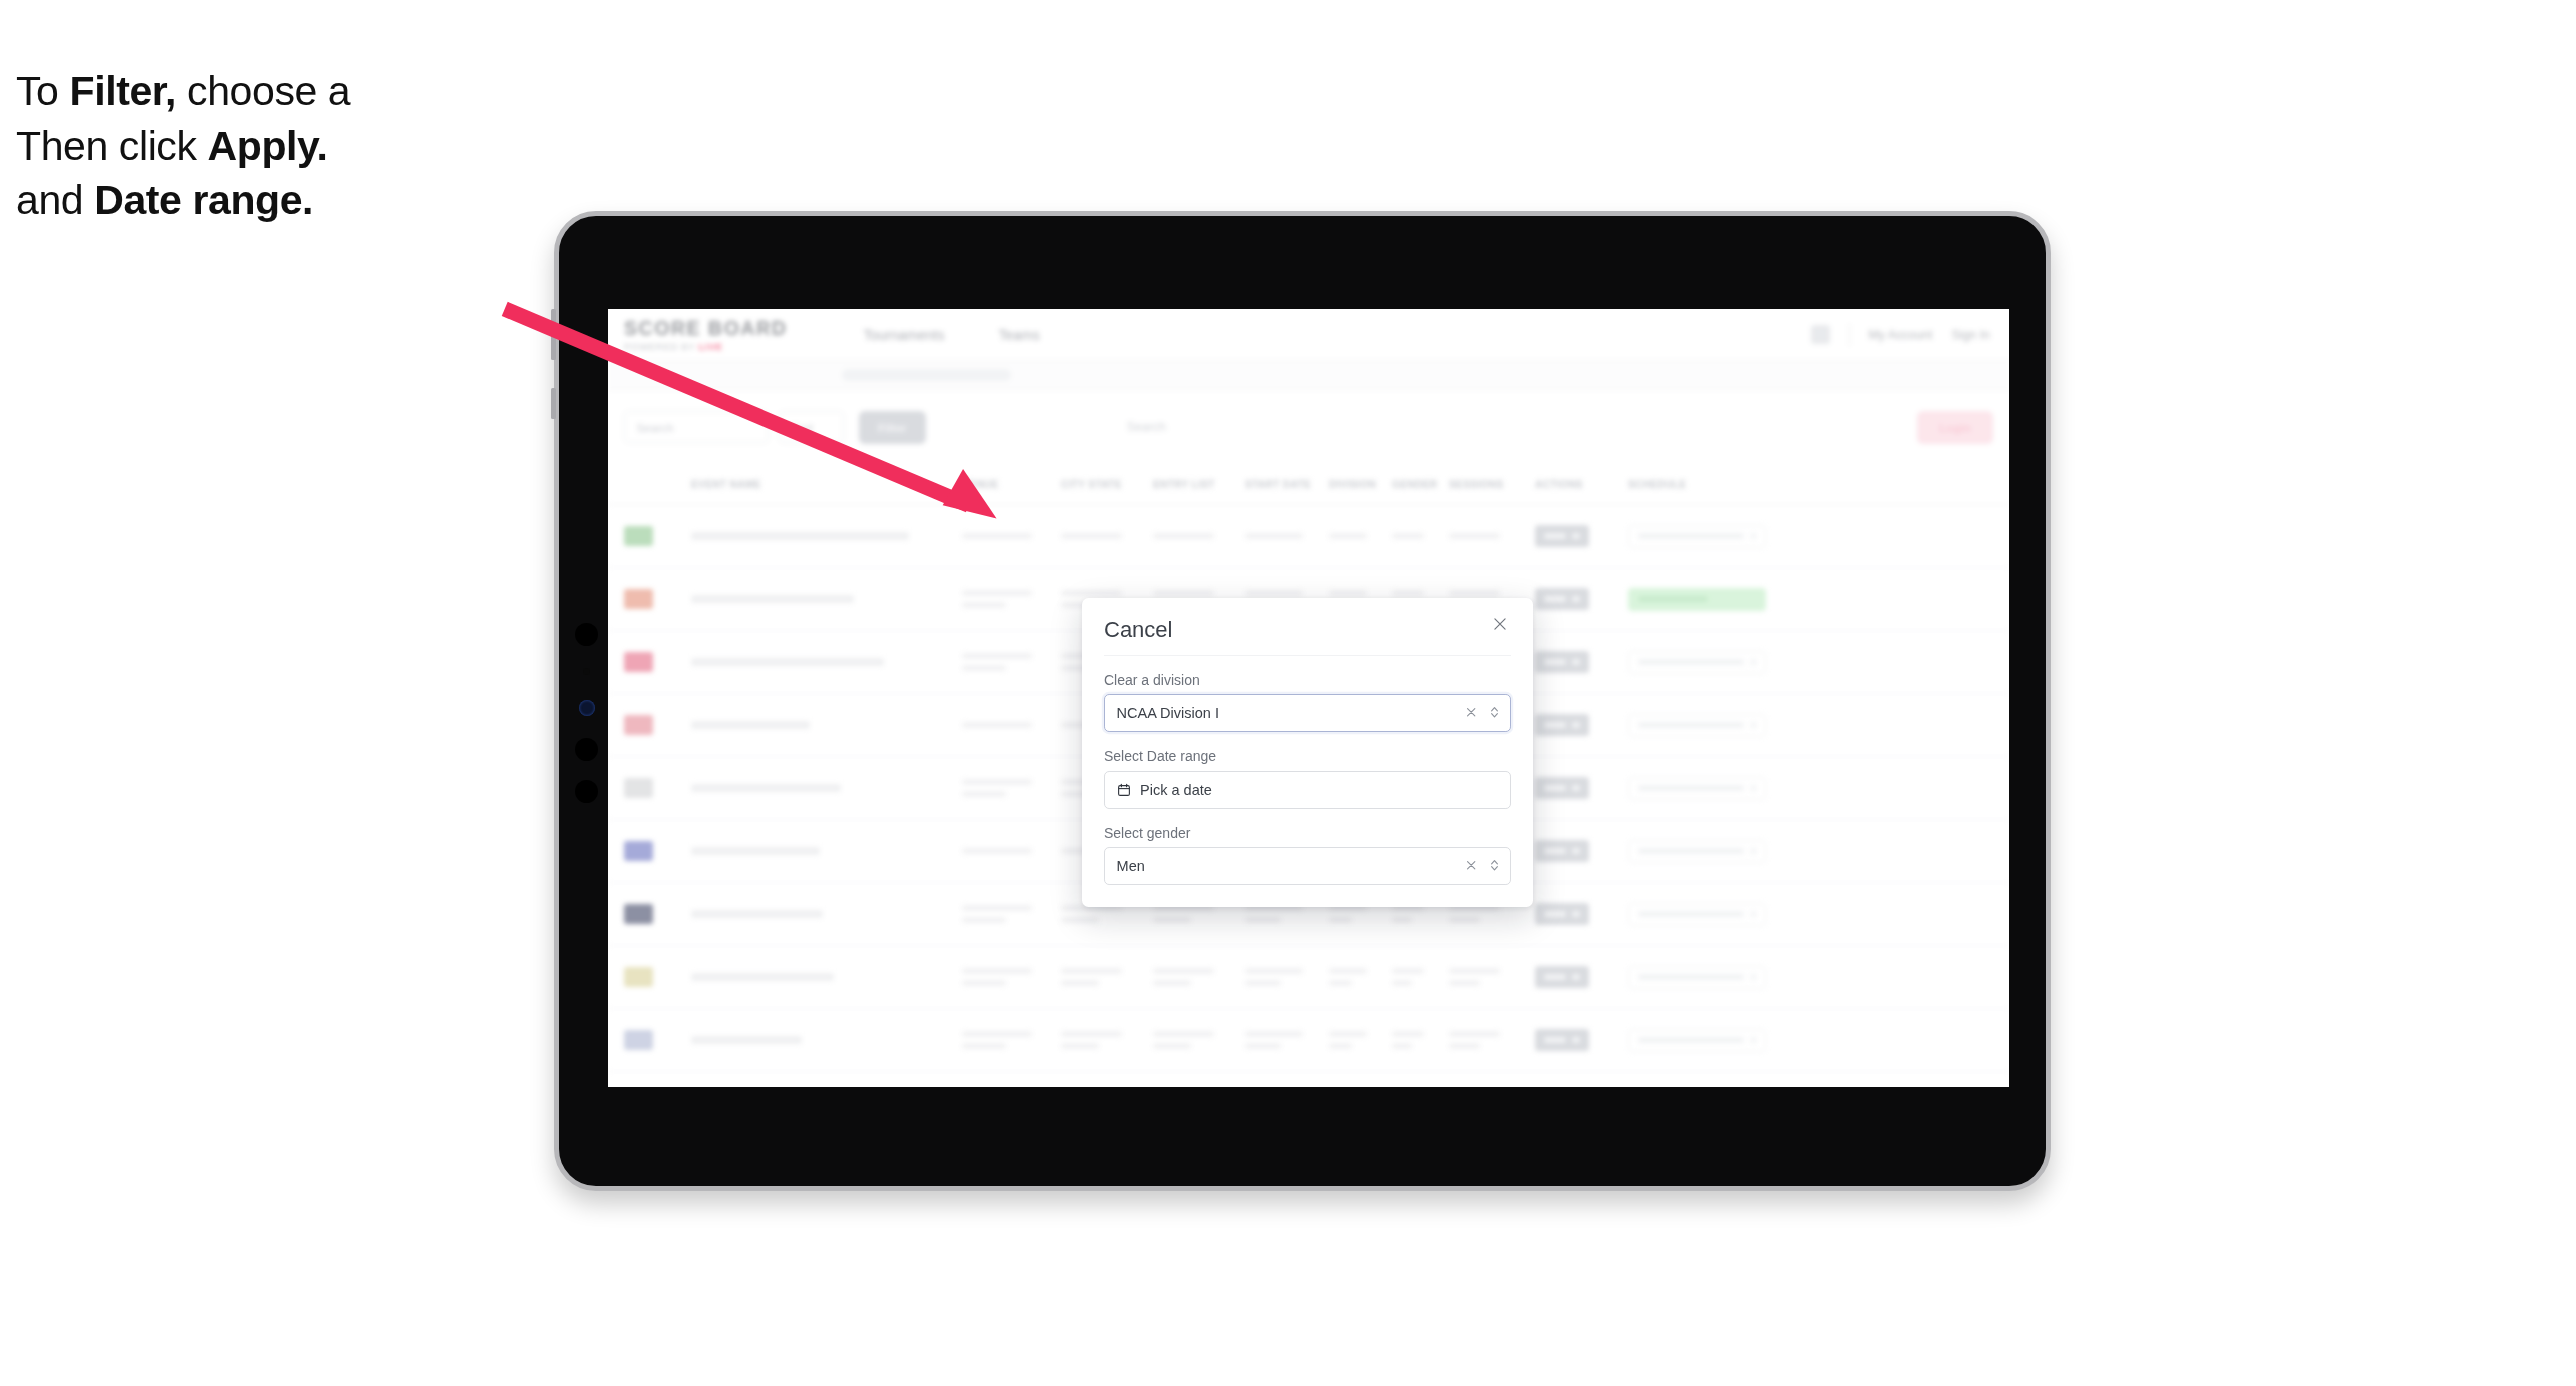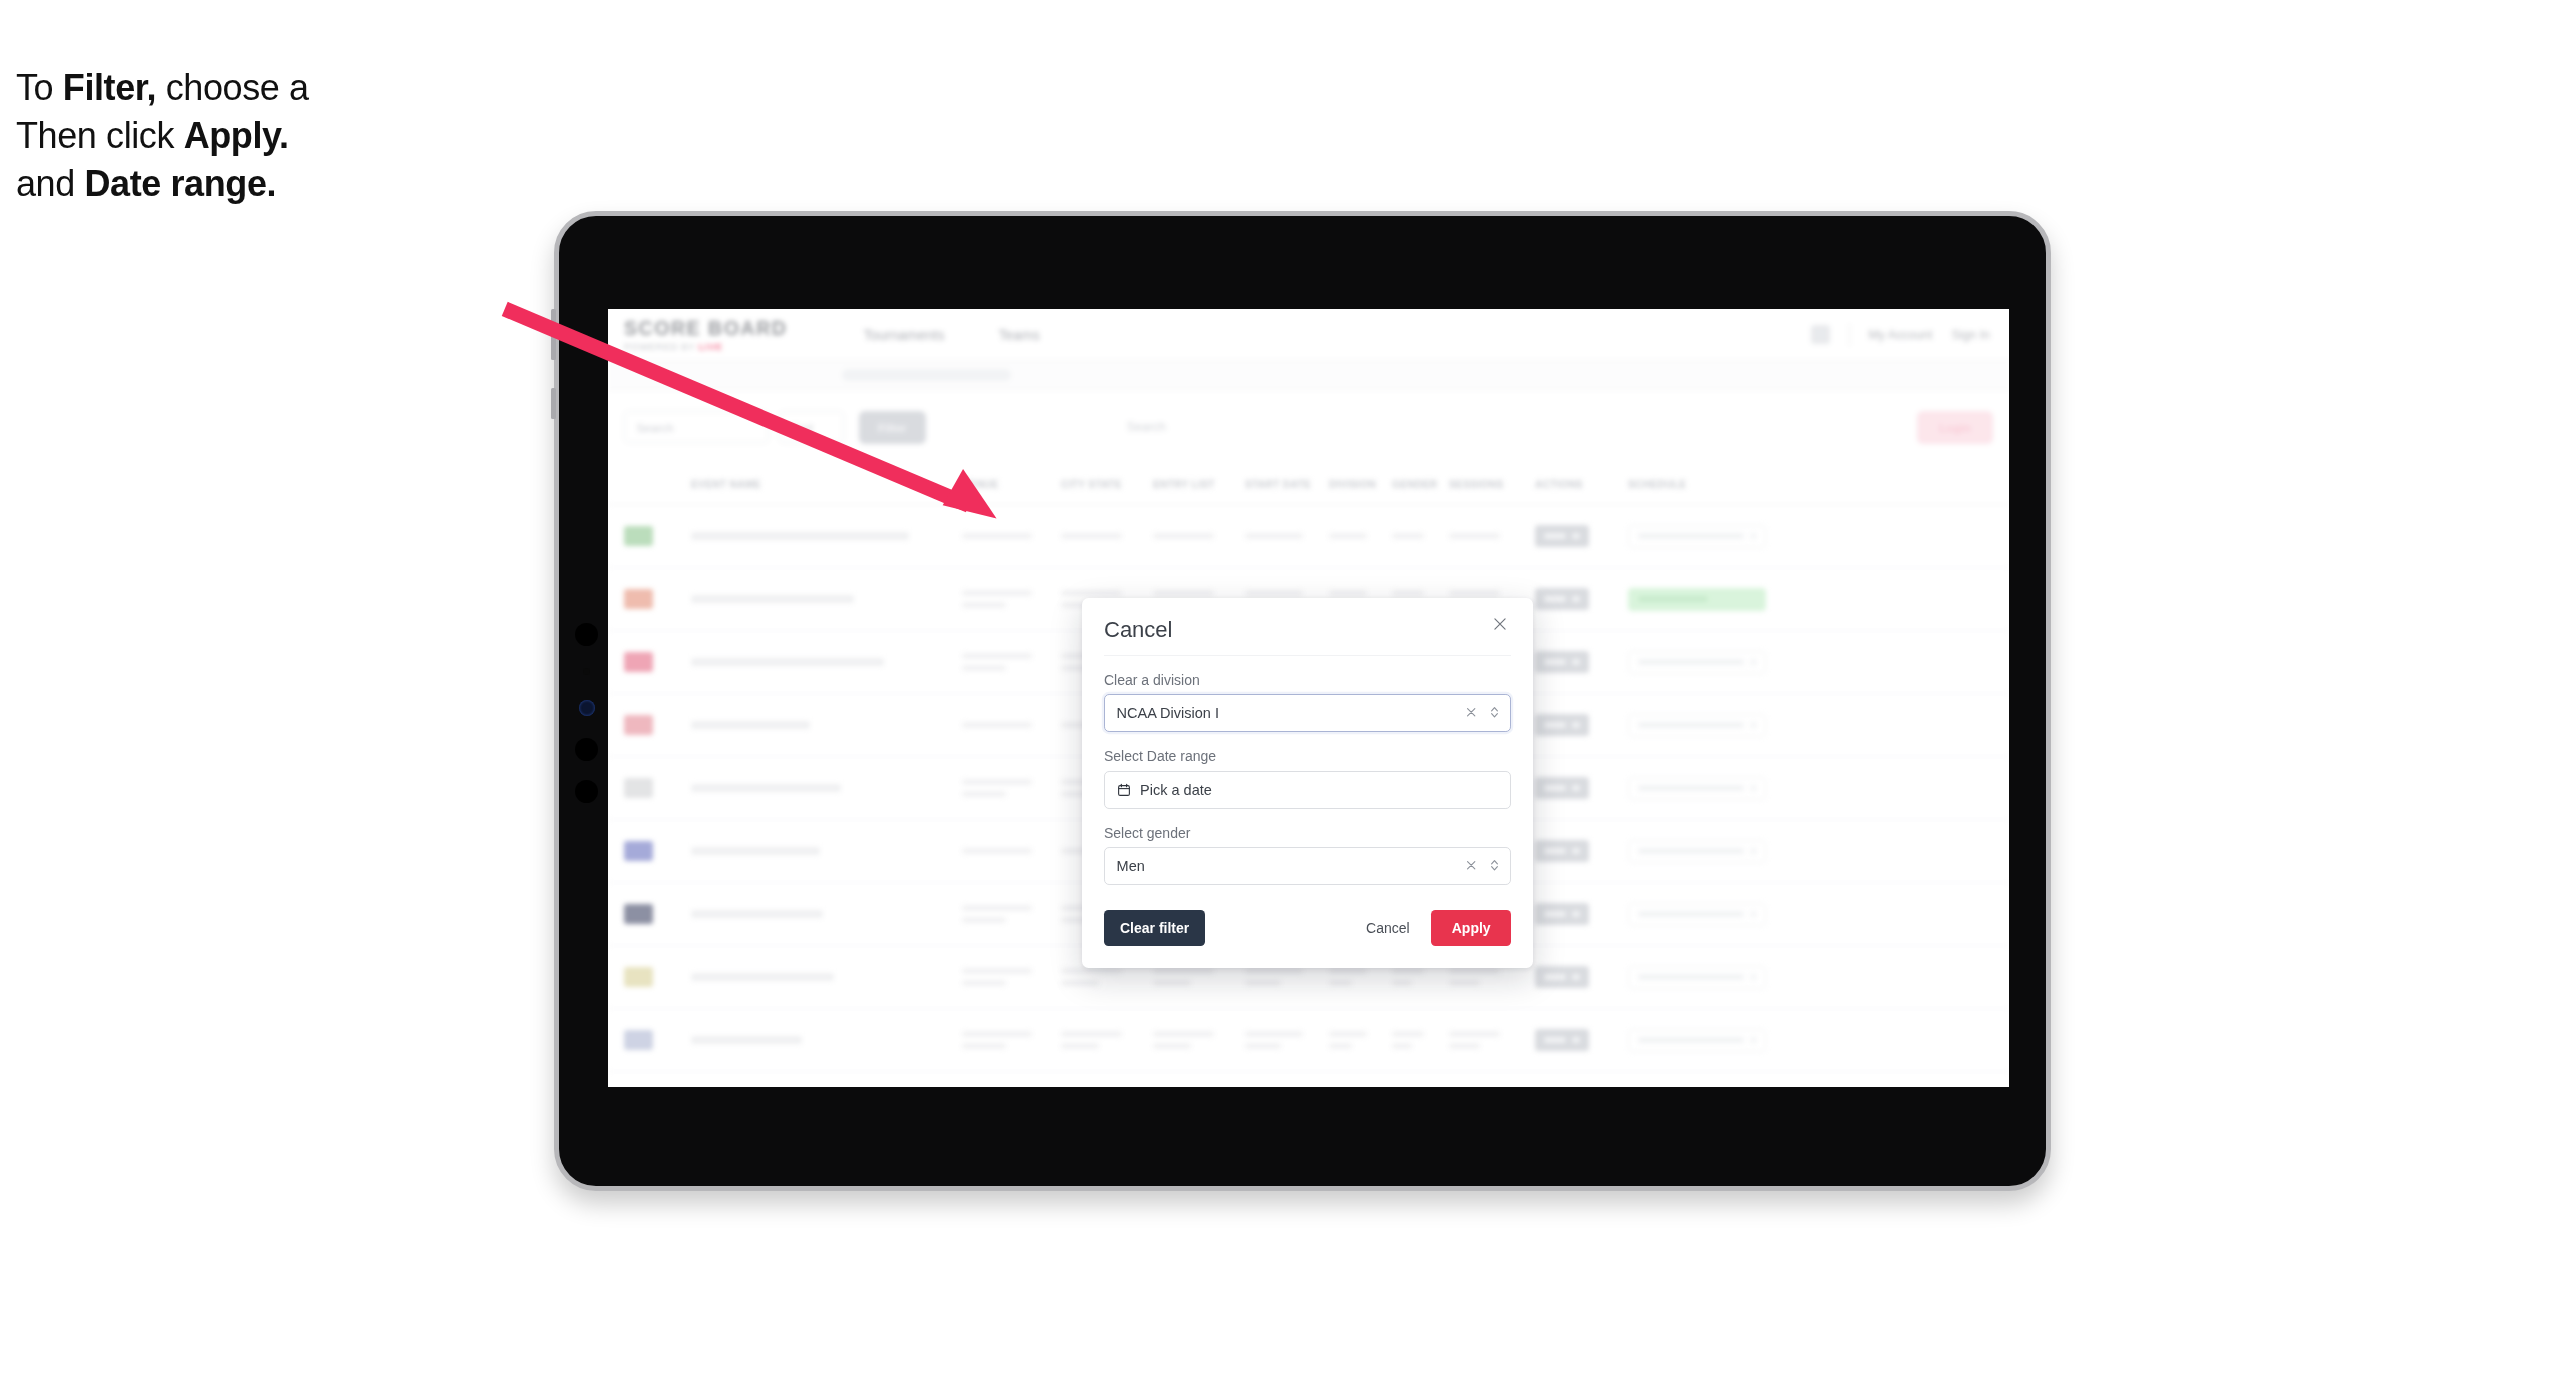--- a/index.html
+++ b/index.html
@@ -9,21 +9,21 @@
     font-family: "Liberation Sans", sans-serif;
     overflow: hidden;
   }
   .page { position: relative; width: 2576px; height: 1386px; background: #fff; }
 
   
   .caption {
     position: absolute;
     left: 16px; top: 64px;
     width: 553px;
-    font-size: 36px;
+    font-size: 41px;
     line-height: 1.33;
     color: #111111;
     font-weight: 400;
     letter-spacing: -0.4px;
   }
   .caption b { font-weight: 700; }
 
   
   .arrow-svg {
     position: absolute;
@@ -801,25 +801,20 @@
               <span>
                 <svg width="11" height="14.5" viewBox="0 0 15 20" fill="none" aria-hidden="true">
                   <path d="M3.5 8 L7.5 3.5 L11.5 8" stroke="currentColor" stroke-width="1.5" stroke-linecap="round" stroke-linejoin="round"></path>
                   <path d="M3.5 12 L7.5 16.5 L11.5 12" stroke="currentColor" stroke-width="1.5" stroke-linecap="round" stroke-linejoin="round"></path>
                 </svg>
               </span>
             </div>
           </div>
         </div>
 
-        <div class="modal-actions">
-          <button class="btn btn-clear" style="background: rgb(42, 54, 71);">Clear filter</button>
-          <button class="btn btn-cancel">Cancel</button>
-          <button class="btn btn-apply" style="background: rgb(232, 52, 78);">Apply</button>
-        </div>
       </div>
 
     </div>
   </div>
 
   <svg class="arrow-svg" viewBox="0 0 800 360">
     <path id="arrow-shaft" d="M34 30 L672 300" stroke="#F02E5C" stroke-width="21" stroke-linecap="butt"></path>
     <path id="arrow-head" d="M710 318 L636 300 L664 250 Z" fill="#F02E5C"></path>
   </svg>
 

